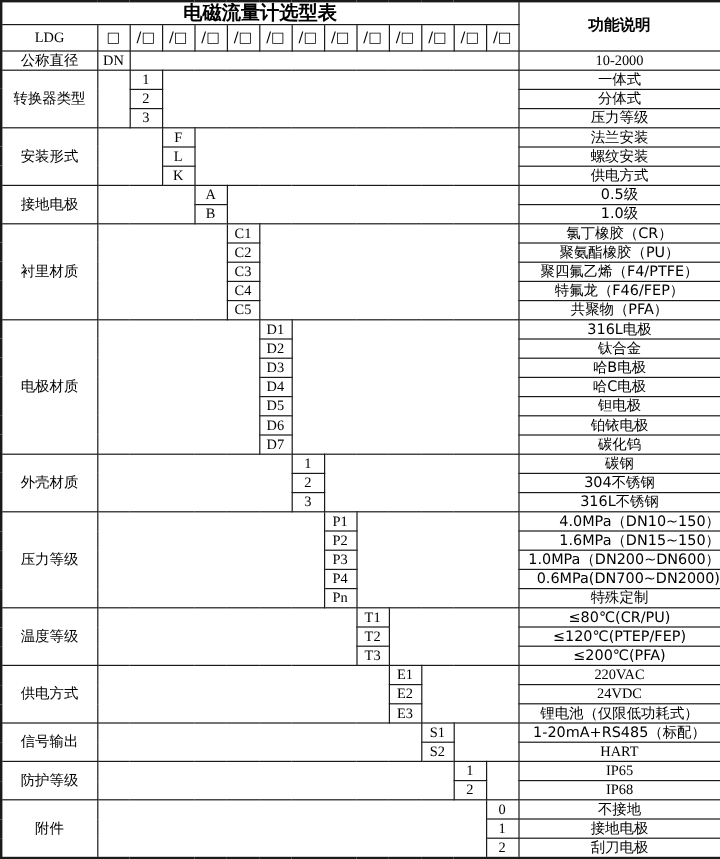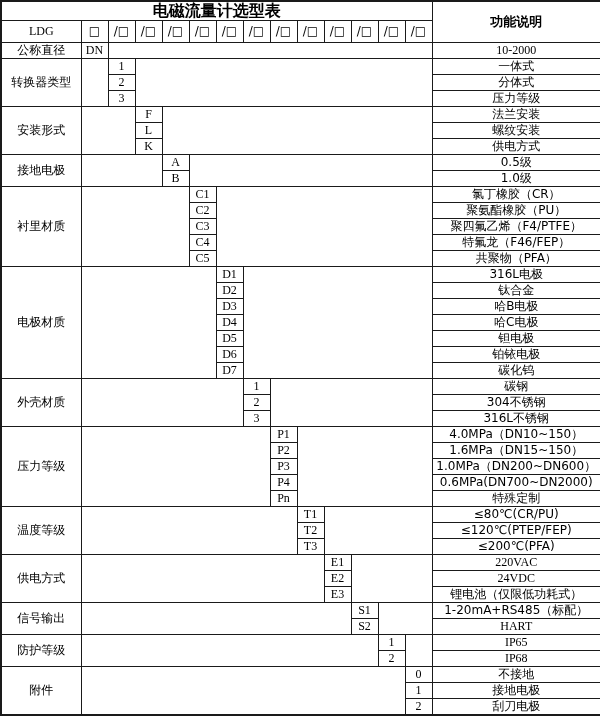--- a/index.html
+++ b/index.html
@@ -21,21 +21,21 @@
     white-space:nowrap;
     overflow:hidden;
     font-family:"DejaVu Sans", sans-serif;
   }
   td.latin { font-family:Liberation Serif, serif; }
   tr.title-row { height:15px; }
   tr.model-row { height:22px; }
   tr.data-row  { height:16px; }
   td.table-title { font-weight:bold; font-size:16px; }
   td.right-header { font-weight:bold; font-size:13px; }
-  td.left-align { text-align:center; padding-left:0; }
+  td.left-align { text-align:right; padding-left:0; }
   td.section-label { font-size:12px; letter-spacing:0px; }
 </style>
 </head>
 <body>
 
 <table id="selection-table">
   <colgroup id="table-colgroup">
       <col style="width: 80px;">
       <col style="width: 27px;">
       <col style="width: 27px;">

